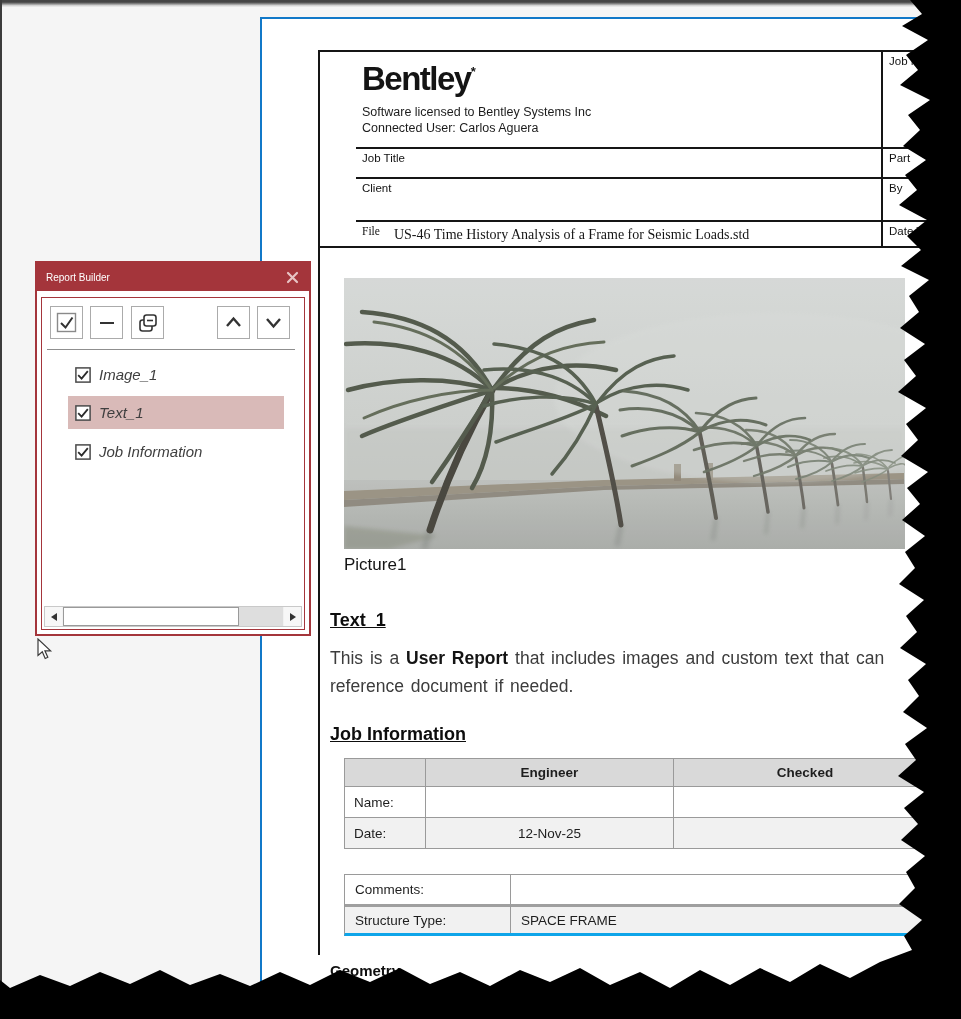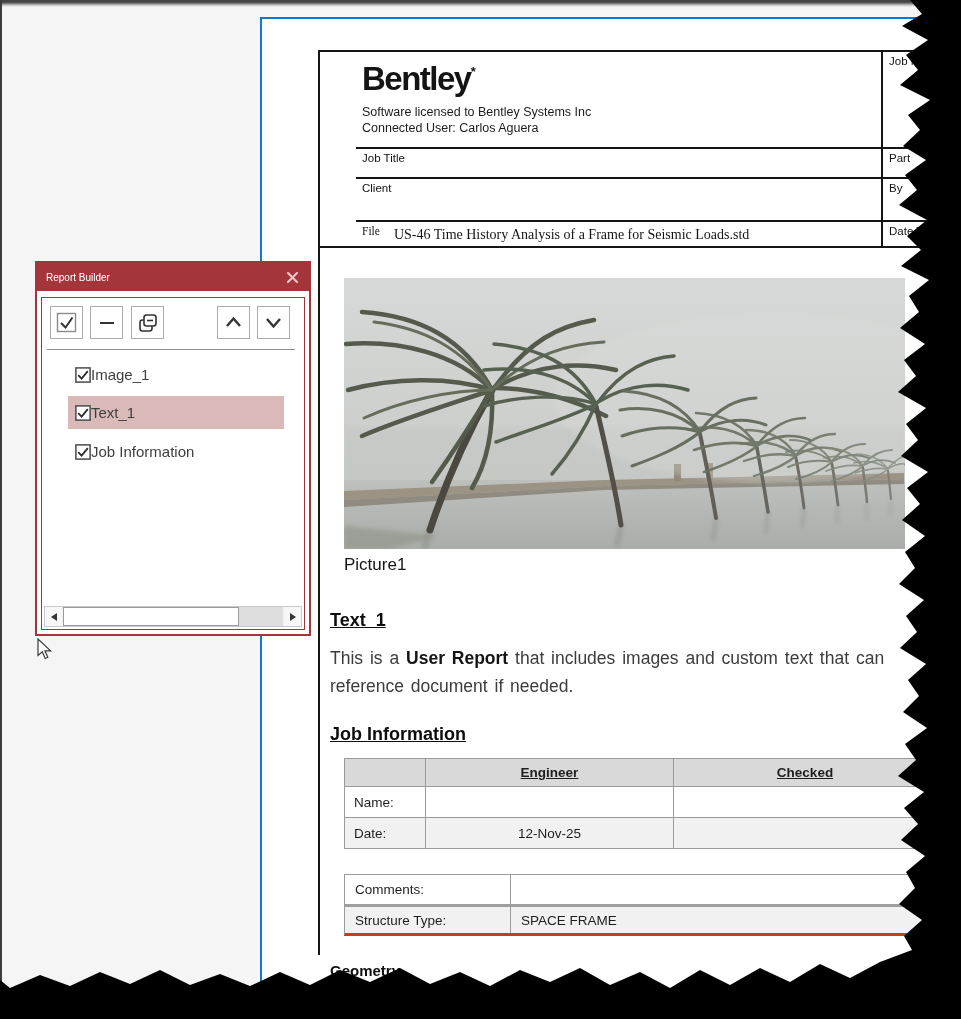--- a/index.html
+++ b/index.html
@@ -38,45 +38,45 @@
   .para{left:330px;top:644px;font-size:17.5px;color:#3c3c3c;line-height:28px;white-space:nowrap;word-spacing:2px;}
   .para b{color:#141414;}
   .geom{left:330px;top:962px;font-size:15px;font-weight:bold;color:#0f0f0f;}
   
   .t1{left:344px;top:758px;width:591px;display:grid;
     grid-template-columns:80px 248px auto;grid-template-rows:27px 31px 31px;
     border:1px solid #9a9a9a;border-right:none;font-size:13.5px;color:#1e1e1e;background:#fff;}
   .t1>div{border-left:1px solid #9a9a9a;border-top:1px solid #9a9a9a;display:flex;align-items:center;}
   .t1>div:nth-child(-n+3){border-top:none;}
   .t1>div:nth-child(3n+1){border-left:none;}
-  .t1 .head{background:#D9D9D9;font-weight:bold;justify-content:center;text-decoration:underline;}
+  .t1 .head{background:#D9D9D9;font-weight:bold;justify-content:center;}
   .t1 .lab{padding-left:9px;}
   .t1 .ctr{justify-content:center;}
   .t1 .alt{background:#F1F1F1;}
   .t2{left:344px;top:874px;width:591px;display:grid;
     grid-template-columns:165px auto;grid-template-rows:29px 29px;
-    border:1px solid #9a9a9a;border-right:none;border-bottom:3px solid #c2410c;
+    border:1px solid #9a9a9a;border-right:none;border-bottom:3px solid #0ea5e9;
     font-size:13.5px;color:#1e1e1e;background:#fff;}
   .t2>div{display:flex;align-items:center;padding-left:10px;}
   .t2>div:nth-child(2){border-left:1px solid #9a9a9a;}
   .t2>div:nth-child(n+3){border-top:3px solid #9f9f9f;background:#F1F1F1;}
   .t2>div:nth-child(4){border-left:1px solid #9a9a9a;}
   
   .dialog{left:35px;top:261px;width:272px;height:371px;background:#fff;
     border:2px solid #A4353B;z-index:5;}
   .titlebar{height:28px;background:#A4353B;color:#fff;display:flex;align-items:center;
     padding:0 9px;font-size:10px;}
   .titlebar .x{margin-left:auto;width:16px;height:16px;display:flex;align-items:center;justify-content:center;cursor:pointer;}
   .dcontent{position:absolute;left:4px;right:4px;top:34px;bottom:4px;border:1px solid #A4353B;background:#fff;}
   .tbtn{position:absolute;width:33px;height:33px;border:1px solid #ABABAB;background:#fff;
     display:flex;align-items:center;justify-content:center;box-sizing:border-box;}
   .divider{position:absolute;left:5px;width:248px;top:51px;height:1px;background:#8f8f8f;}
   .row{position:absolute;left:26px;width:216px;height:33px;display:flex;align-items:center;padding-left:7px;box-sizing:border-box;}
   .row.sel{background:#D9BAB8;}
-  .row .lbl{font-size:15px;color:#3f3f3f;}
+  .row .lbl{margin-left:8px;font-size:15px;color:#3f3f3f;font-style:italic;}
   .hscroll{position:absolute;left:2px;right:2px;bottom:2px;height:19px;background:#f1f1f1;border:1px solid #c9c9c9;}
   .sb-btn{position:absolute;top:0;bottom:0;width:17px;background:#f7f7f7;display:flex;align-items:center;justify-content:center;}
   .sb-thumb{position:absolute;left:18px;width:176px;top:0;bottom:0;background:#fff;border:1px solid #9a9a9a;box-sizing:border-box;}
   .sb-gray{position:absolute;left:194px;right:18px;top:0;bottom:0;background:#dedede;}
   .tri{width:0;height:0;border-top:4px solid transparent;border-bottom:4px solid transparent;}
   .tri.l{border-right:6px solid #333;}
   .tri.r{border-left:6px solid #333;}
   .cursor{left:36px;top:638px;z-index:6;}
   .torn{left:0;top:0;z-index:10;pointer-events:none;}
 </style>

